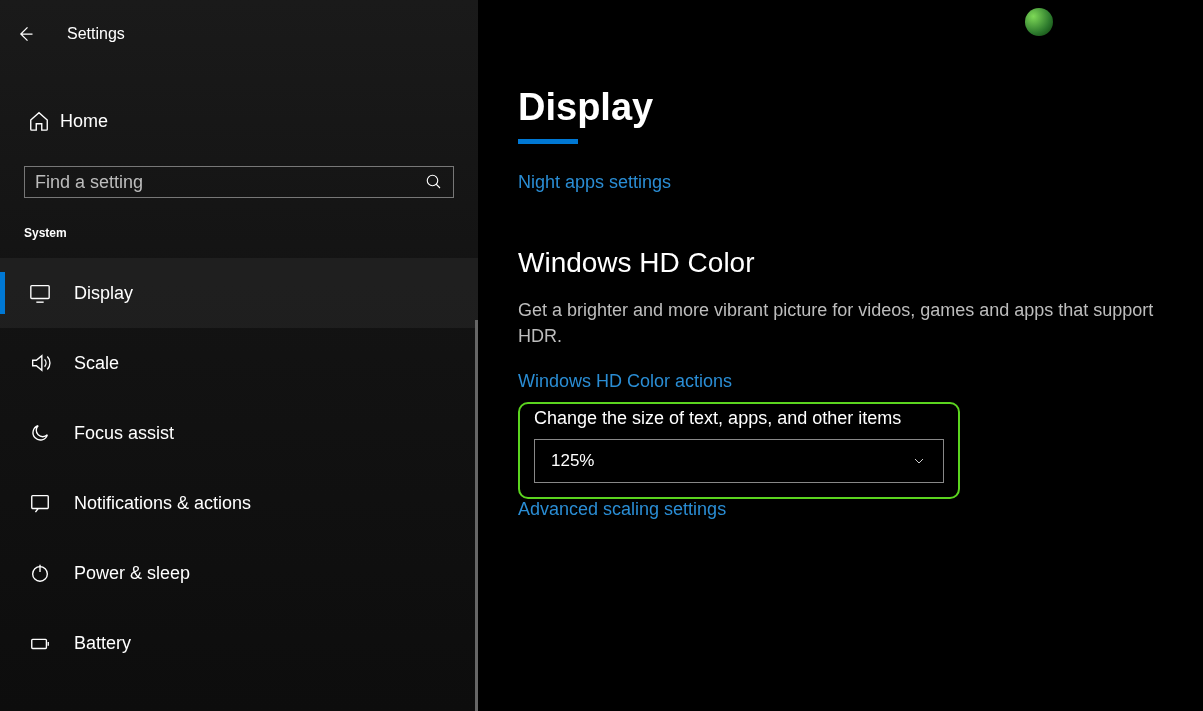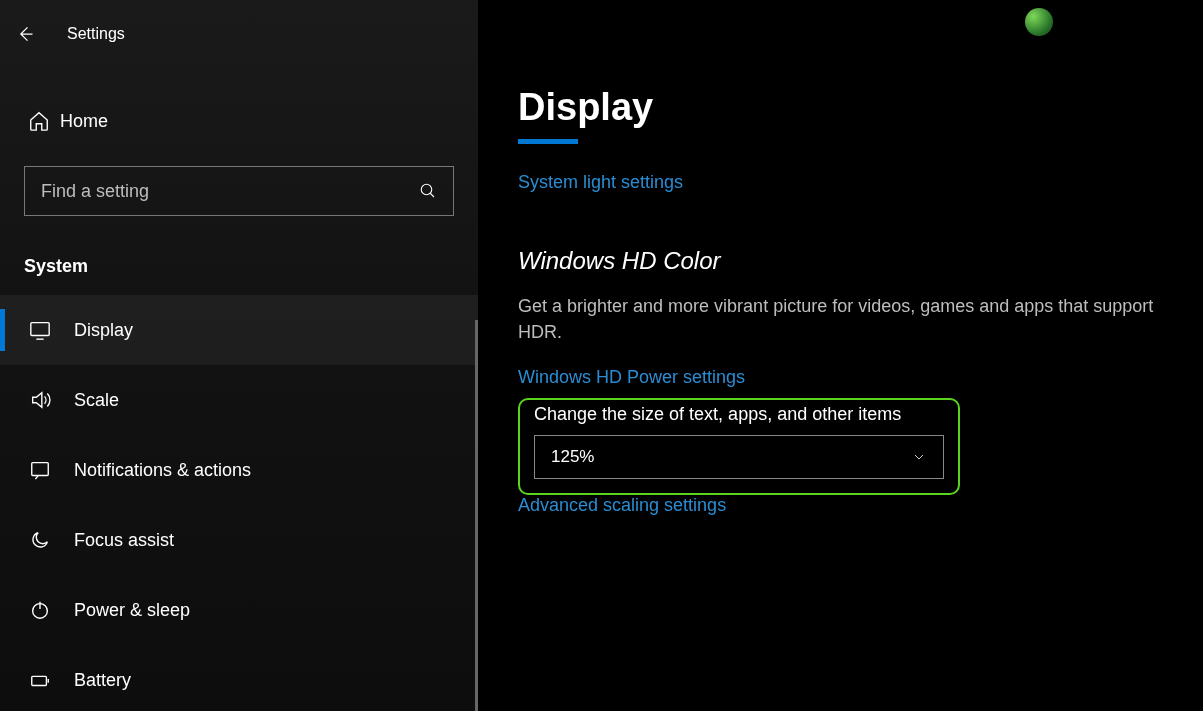--- a/index.html
+++ b/index.html
@@ -12,41 +12,41 @@
 .sidebar::after { content:""; position:absolute; top:320px; bottom:0; right:0; width:3px; background:#666; }
 .titlebar { display:flex; align-items:center; gap:30px; padding-left:13px; height:40px; }
 .back-btn { width:24px; height:24px; display:flex; align-items:center; justify-content:center; }
 .back-btn svg { width:20px; height:20px; stroke:#fff; stroke-width:1.5; fill:none; }
 .title { font-size:16px; font-weight:400; }
 
 .home-row { display:flex; align-items:center; gap:10px; padding:16px 0 16px 28px; margin-top:40px; }
 .home-row svg { width:22px; height:22px; stroke:#fff; stroke-width:1.5; fill:none; }
 .home-label { font-size:18px; }
 
-.search { margin:18px 24px 12px 24px; border:1px solid #777; height:50px; display:flex; align-items:center; padding:0 16px; }
+.search { margin:18px 24px 0 24px; border:1px solid #777; height:32px; display:flex; align-items:center; padding:0 10px; }
 .search input { flex:1; background:transparent; border:none; outline:none; color:#fff; font-size:18px; }
 .search input::placeholder { color:#bdbdbd; }
 .search svg { width:18px; height:18px; stroke:#fff; stroke-width:1.5; fill:none; }
 
-.category { font-size:18px; font-weight:600; padding:28px 0 18px 24px; }
+.category { font-size:12px; font-weight:600; padding:28px 0 18px 24px; }
 
 .nav-item { display:flex; align-items:center; gap:22px; height:70px; padding-left:28px; font-size:18px; position:relative; }
 .nav-item.active::before { content:""; position:absolute; left:0; top:14px; bottom:14px; width:5px; background:#0078d4; }
 .nav-item.active { background:rgba(255,255,255,0.05); }
 .nav-item .icon { width:24px; height:24px; display:flex; align-items:center; justify-content:center; }
 .nav-item svg { width:22px; height:22px; stroke:#fff; stroke-width:1.5; fill:none; }
 
 
 .main { flex:1; padding:86px 40px 0 40px; position:relative; }
 .avatar { position:absolute; top:8px; right:150px; width:28px; height:28px; border-radius:50%; background:radial-gradient(circle at 30% 30%,#7ed957 0%,#2d7a2d 60%,#0a3a0a 100%); }
 h1 { font-size:38px; font-weight:600; margin-bottom:10px; }
 .bluebar { width:60px; height:5px; background:#0078d4; margin-bottom:28px; }
 
 .link { color:#2a8dd4; font-size:18px; display:inline-block; }
-.section-h { font-size:24px; font-weight:400; margin-top:54px; margin-bottom:18px;font-style:italic; }
+.section-h { font-size:28px; font-weight:400; margin-top:54px; margin-bottom:18px; }
 .desc { color:#bdbdbd; font-size:18px; line-height:1.45; margin-bottom:22px; max-width:680px; }
 
 .hl-box { border:2px solid #5bd41f; border-radius:10px; padding:4px 14px 14px 14px; display:inline-block; margin-top:10px; }
 .field-label { font-size:18px; margin-bottom:10px; }
 .dropdown { width:410px; height:44px; border:1px solid #888; display:flex; align-items:center; justify-content:space-between; padding:0 16px; }
 .dropdown span { font-size:17px;text-align:right; }
 .dropdown svg { width:16px; height:16px; stroke:#ccc; stroke-width:1.5; fill:none; }
 .adv-link { display:block; }
 </style>
 </head>
@@ -94,33 +94,33 @@
           <svg viewBox="0 0 24 24">
             <path d="M4 9v6h4l6 5V4l-6 5H4z"></path>
             <path d="M17 8a6 6 0 010 8M20 5a10 10 0 010 14"></path>
           </svg>
         </span>
       <span>Scale</span>
     </div>
     <div class="nav-item">
       <span class="icon">
           <svg viewBox="0 0 24 24">
+            <path d="M20 14A8 8 0 1110 4a6 6 0 0010 10z"></path>
+          </svg>
+        </span>
+      <span>Focus assist</span>
+    </div>
+    <div class="nav-item">
+      <span class="icon">
+          <svg viewBox="0 0 24 24">
             <rect x="3" y="4" width="18" height="14" rx="1"></rect>
             <path d="M7 22l3-4"></path>
           </svg>
         </span>
       <span>Notifications &amp; actions</span>
-    </div>
-    <div class="nav-item">
-      <span class="icon">
-          <svg viewBox="0 0 24 24">
-            <path d="M20 14A8 8 0 1110 4a6 6 0 0010 10z"></path>
-          </svg>
-        </span>
-      <span>Focus assist</span>
     </div>
     <div class="nav-item">
       <span class="icon">
           <svg viewBox="0 0 24 24">
             <circle cx="12" cy="13" r="8"></circle>
             <path d="M12 3v8"></path>
           </svg>
         </span>
       <span>Power &amp; sleep</span>
     </div>
@@ -132,25 +132,25 @@
           </svg>
         </span>
       <span>Battery</span>
     </div>
   </aside>
 
   <main class="main">
     <div class="avatar"></div>
     <h1>Display</h1>
     <div class="bluebar"></div>
-    <a class="link">System light settings</a>
+    <a class="link">Night apps settings</a>
 
     <h2 class="section-h">Windows HD Color</h2>
     <p class="desc">Get a brighter and more vibrant picture for videos, games and apps that support HDR.</p>
-    <a class="link">Windows HD Power settings</a>
+    <a class="link">Windows HD Color actions</a>
 
     <div class="hl-box">
       <div class="field-label">Change the size of text, apps, and other items</div>
       <div class="dropdown">
         <span>125%</span>
         <svg viewBox="0 0 24 24">
             <path d="M6 9l6 6 6-6"></path>
           </svg>
       </div>
     </div>

